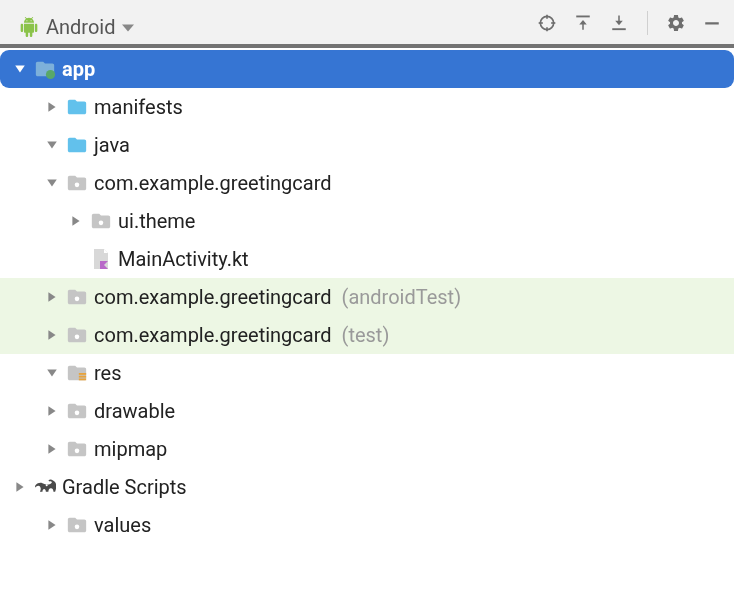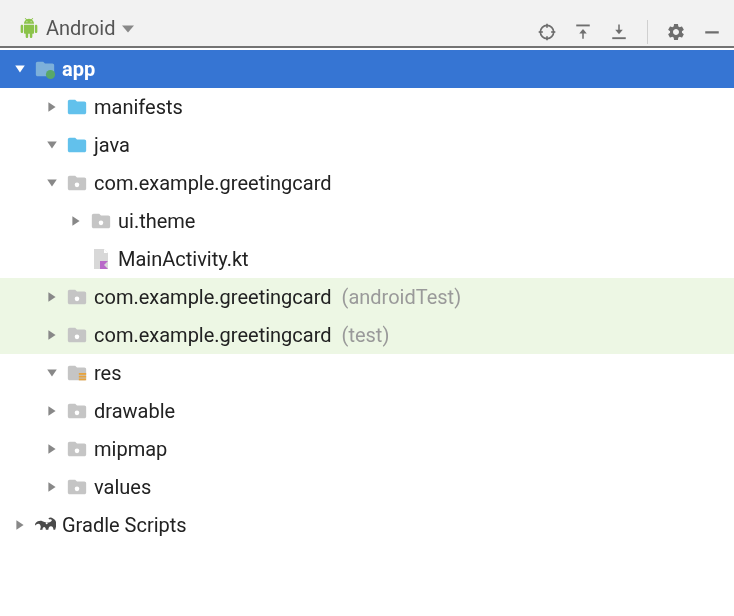--- a/index.html
+++ b/index.html
@@ -7,25 +7,25 @@
     font-family: -apple-system, BlinkMacSystemFont, "Segoe UI", Roboto, sans-serif;
     font-size: 20px;
     background: #fff;
     width: 734px;
     height: 616px;
     overflow: hidden;
     color: #222;
   }
   .toolbar {
     display: flex;
-    align-items: flex-end;
+    align-items: flex-start;
     height: 48px;
     background: #f2f2f2;
-    border-bottom: 2px solid #737373;
-    padding: 2px 10px;
+    border-bottom: 4px solid #737373;
+    padding: 11px 10px;
   }
   .toolbar-left {
     display: flex;
     align-items: center;
     gap: 8px;
     flex: 1;
   }
   .toolbar-right {
     display: flex;
     align-items: center;
@@ -62,20 +62,21 @@
     align-items: center;
     height: 38px;
     padding-left: 12px;
     gap: 6px;
     cursor: pointer;
     white-space: nowrap;
   }
   .row.selected {
     background: #3675d3;
     color: #fff;
+    border-radius: 9px;
   }
   .row.highlight {
     background: #edf7e4;
   }
   .expander {
     width: 16px;
     height: 16px;
     display: flex;
     align-items: center;
     justify-content: center;
@@ -319,43 +320,43 @@
     </span>
     <span class="icon">
       <svg width="22" height="22" viewBox="0 0 24 24">
           <path fill="#c5c5c5" d="M10 4H4c-1.1 0-2 .9-2 2v12c0 1.1.9 2 2 2h16c1.1 0 2-.9 2-2V8c0-1.1-.9-2-2-2h-8l-2-2z"></path>
           <circle cx="12" cy="14" r="2.5" fill="#fff"></circle>
         </svg>
     </span>
     <span class="label">mipmap</span>
   </div>
 
-  <div class="row indent-2">
-    <span class="expander">
-      <svg width="12" height="12" viewBox="0 0 10 10">
-          <path fill="#888" d="M2 1 L8 5 L2 9 Z"></path>
-        </svg>
-    </span>
-    <span class="icon">
-      <svg width="22" height="22" viewBox="0 0 24 24">
-          <path fill="#c5c5c5" d="M10 4H4c-1.1 0-2 .9-2 2v12c0 1.1.9 2 2 2h16c1.1 0 2-.9 2-2V8c0-1.1-.9-2-2-2h-8l-2-2z"></path>
-          <circle cx="12" cy="14" r="2.5" fill="#fff"></circle>
-        </svg>
-    </span>
-    <span class="label">values</span>
-  </div>
-
   <div class="row">
     <span class="expander">
       <svg width="12" height="12" viewBox="0 0 10 10">
           <path fill="#888" d="M2 1 L8 5 L2 9 Z"></path>
         </svg>
     </span>
     <span class="icon">
       <svg width="24" height="20" viewBox="0 0 26 20">
           <path fill="#4a4a4a" d="M22 2c-1.5-1.5-3.5-1-5 0 .5.5 1 1 1.5 1.5 1-.5 2-.5 2.5.5.5 1-1 2-2 2.5-3 1.5-6 0-9-1-3-1-6 0-8 2-1 1-1 2.5 0 3 .5-1 1.5-2 3-2 2 0 3 2 3 4 0 1-.5 2-1 3h3c0-2 1-3 2-3s2 1 2 3h3c0-2 1-4 3-4 2 0 3 2 3 4h2c1-3 2-6 1-9-.5-2-2-3.5-4-4.5z"></path>
           <circle cx="15" cy="8" r="1.2" fill="#fff"></circle>
         </svg>
     </span>
     <span class="label">Gradle Scripts</span>
   </div>
 
+  <div class="row indent-2">
+    <span class="expander">
+      <svg width="12" height="12" viewBox="0 0 10 10">
+          <path fill="#888" d="M2 1 L8 5 L2 9 Z"></path>
+        </svg>
+    </span>
+    <span class="icon">
+      <svg width="22" height="22" viewBox="0 0 24 24">
+          <path fill="#c5c5c5" d="M10 4H4c-1.1 0-2 .9-2 2v12c0 1.1.9 2 2 2h16c1.1 0 2-.9 2-2V8c0-1.1-.9-2-2-2h-8l-2-2z"></path>
+          <circle cx="12" cy="14" r="2.5" fill="#fff"></circle>
+        </svg>
+    </span>
+    <span class="label">values</span>
+  </div>
+
 </div>
 
 </body></html>

